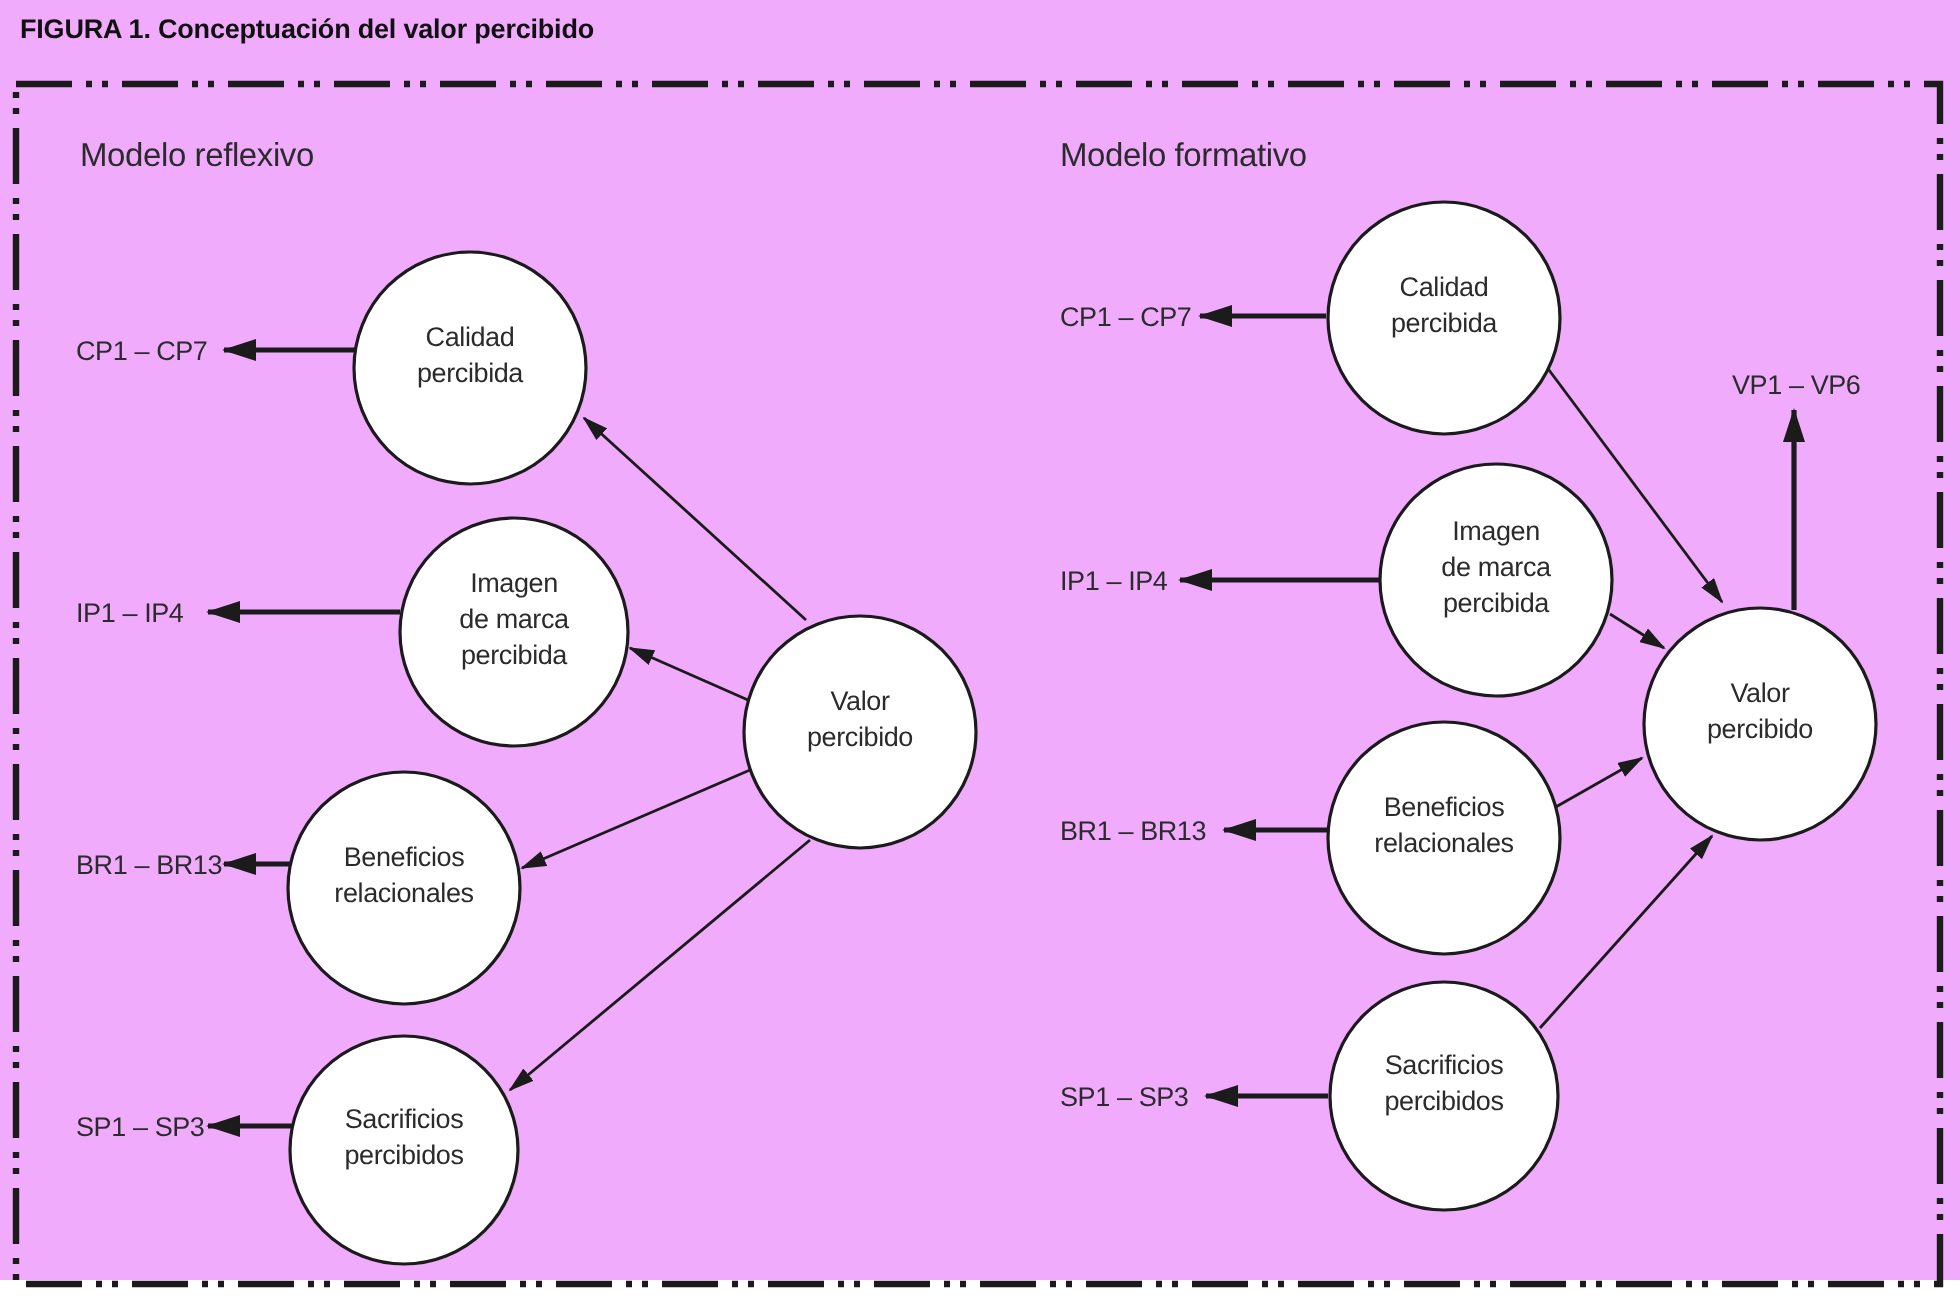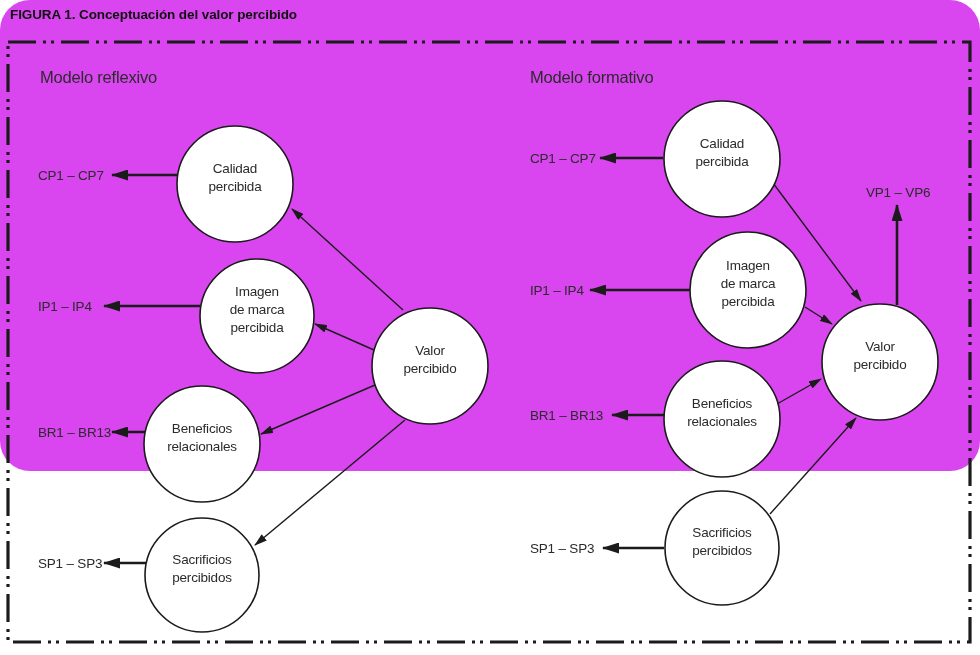--- a/index.html
+++ b/index.html
@@ -7,23 +7,22 @@
     padding: 0;
     width: 980px;
     height: 655px;
     background: #ffffff;
     font-family: "Liberation Sans", sans-serif;
     overflow: hidden;
   }
   .page {
     position: relative;
     width: 980px;
-    height: 471px;
-    background: #d946ef;
-    border-radius: 30px;
+    height: 640px;
+    background: #f0abfc;
   }
   .figure-title {
     position: absolute;
     top: 7px;
     left: 10px;
     font-size: 13.5px;
     font-weight: bold;
     color: #111111;
     letter-spacing: -0.1px;
   }

